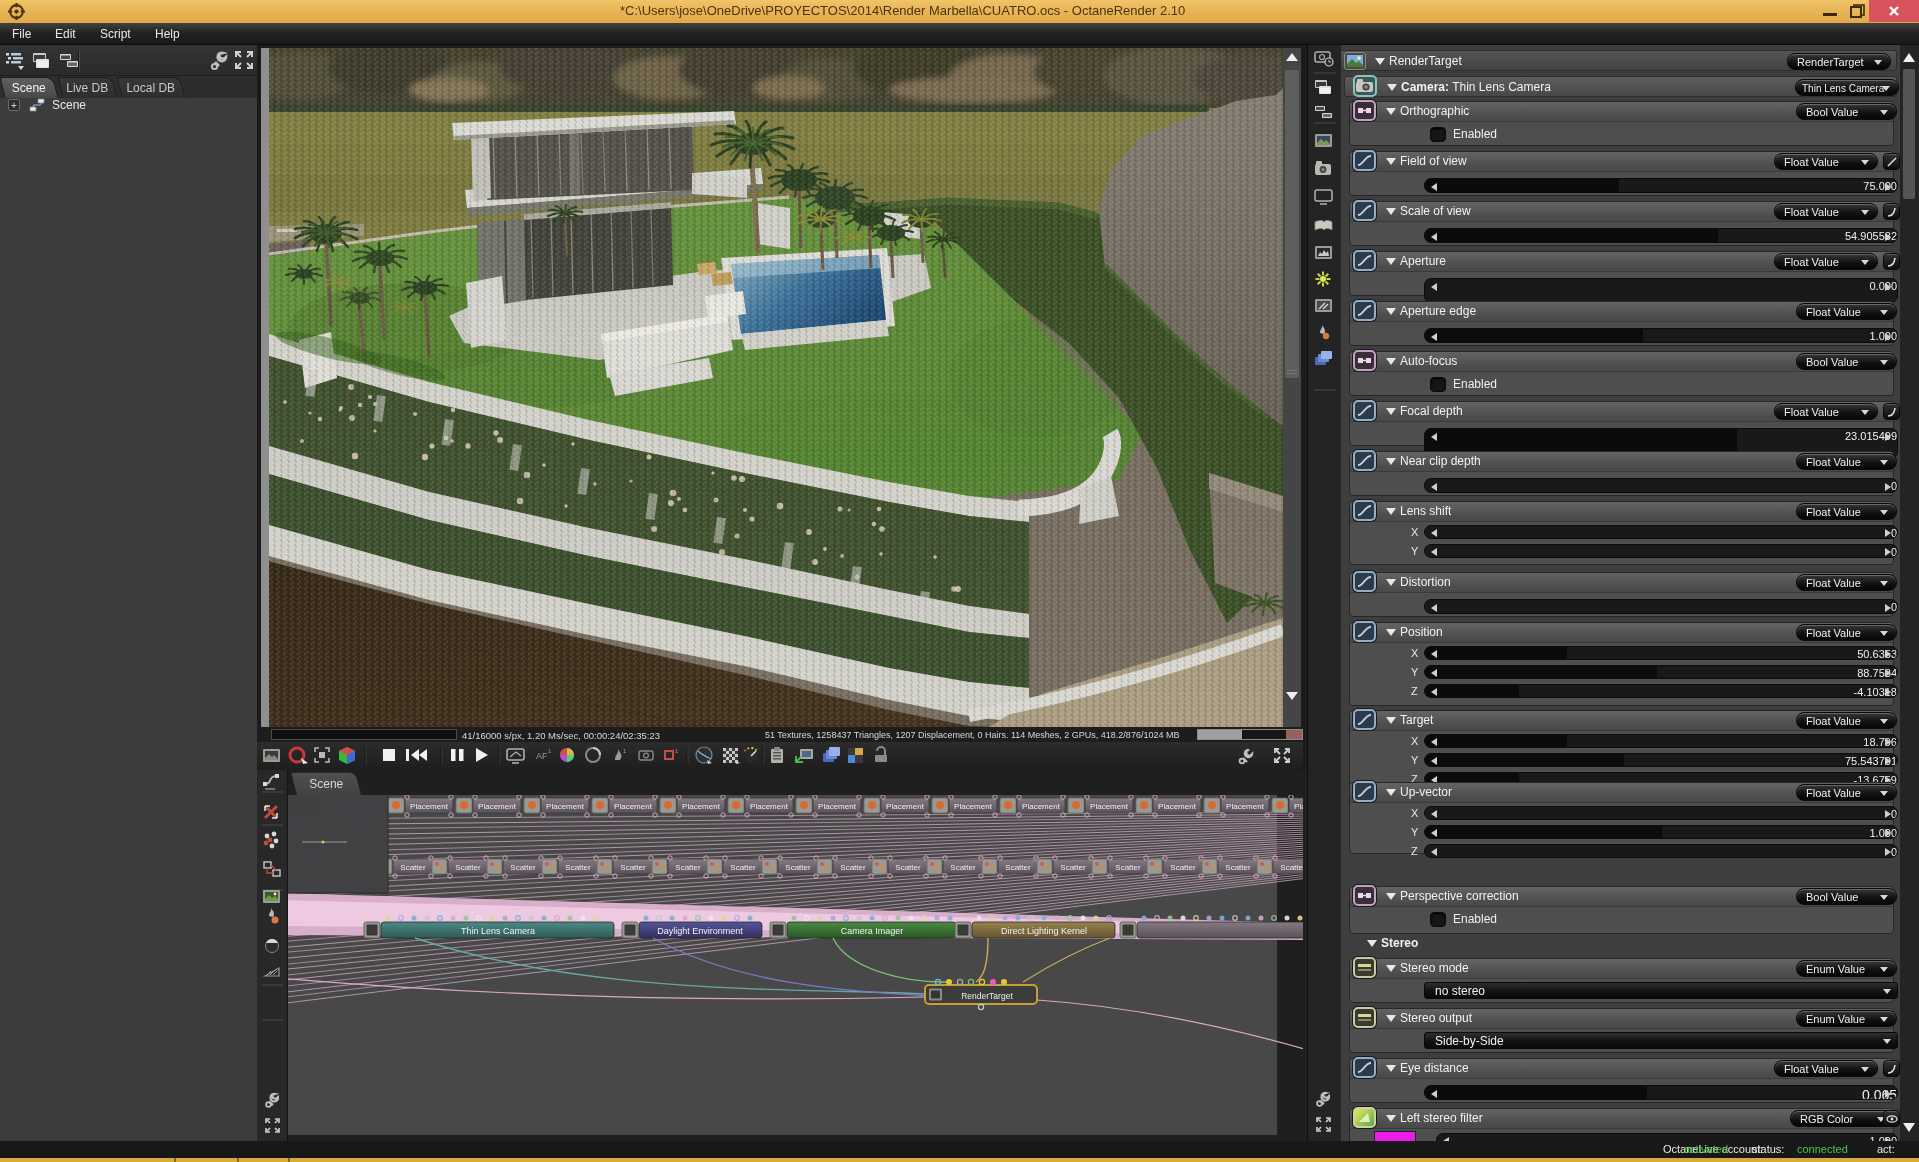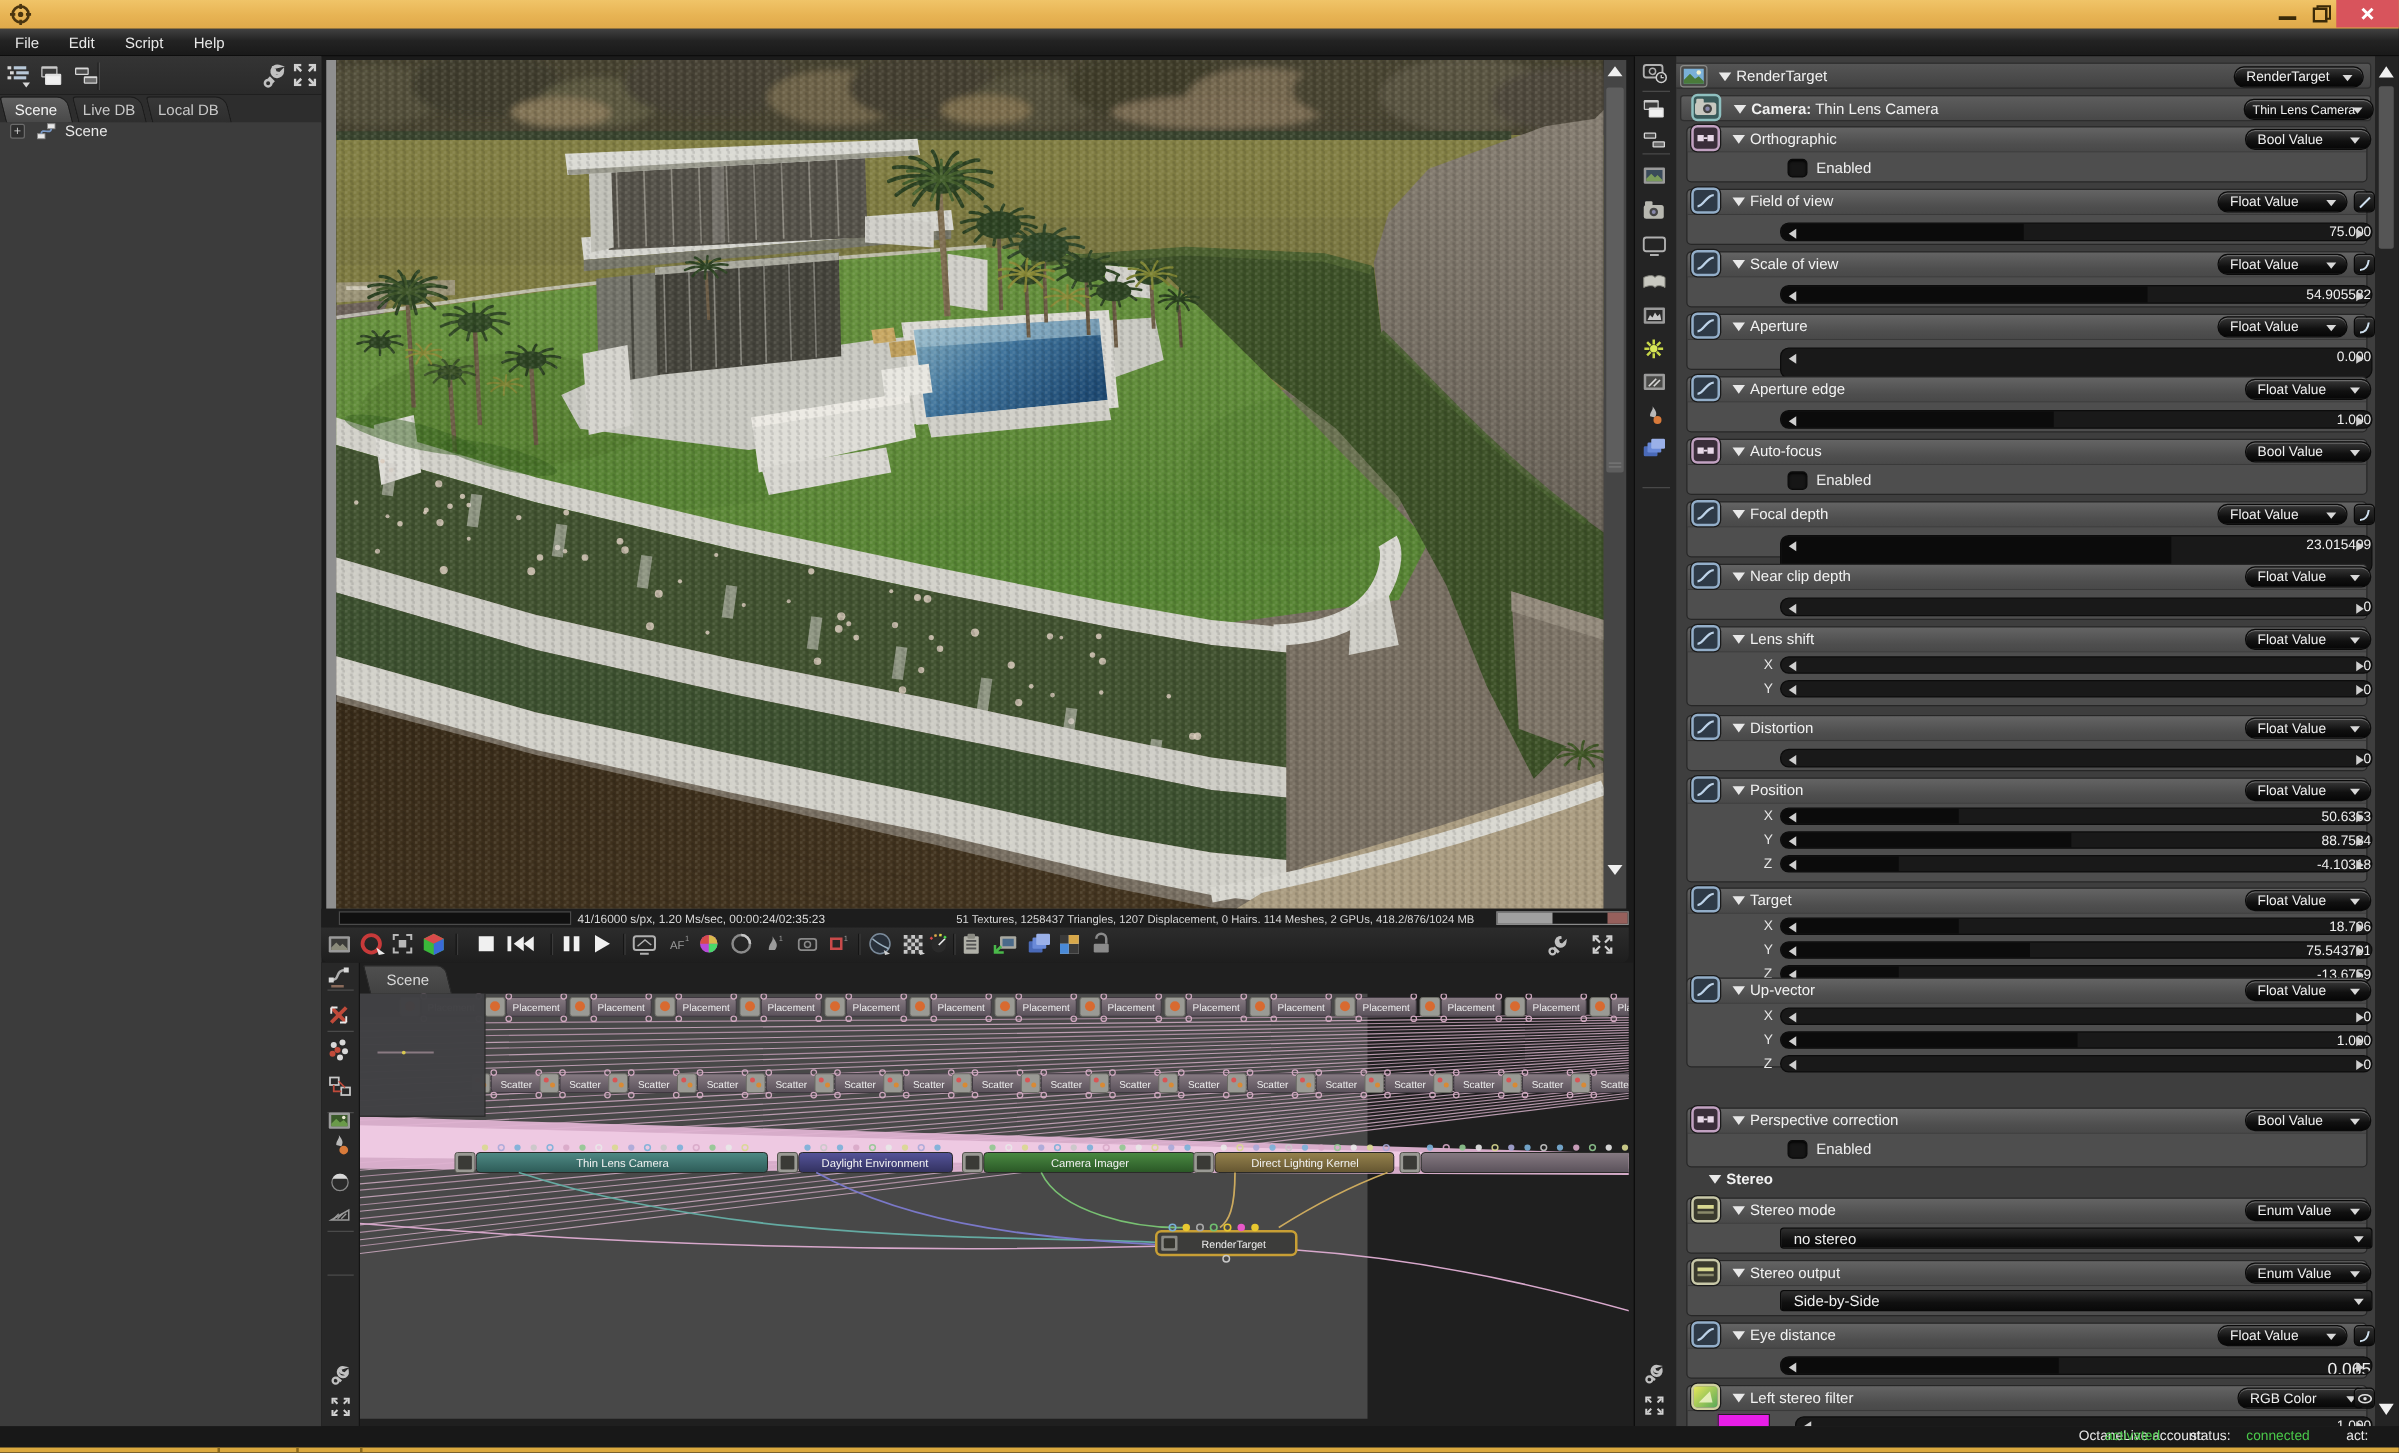--- a/index.html
+++ b/index.html
@@ -21,21 +21,21 @@
 .tab.act{background:linear-gradient(#606060,#484848);color:#f2f2f2;z-index:3;}
 
 .sb{background:#242424;}
 .sbtri{width:0;height:0;position:absolute;}
 
 #vstat{left:257px;top:727px;width:1046px;height:15px;background:#1d1d1d;color:#d8d8d8;font-size:10px;}
 
 #vtool{left:257px;top:742px;width:1046px;height:28px;background:linear-gradient(#2c2c2c,#1e1e1e);border-radius:0 0 6px 6px;}
 
 #nodeed{left:257px;top:770px;width:1050px;height:371px;background:#1f1f1f;}
-#negraph{left:31px;top:25px;width:806px;height:340px;background:#484848;}
+#negraph{left:31px;top:25px;width:989px;height:340px;background:#484848;}
 #netab{left:36px;top:2px;width:66px;height:23px;background:linear-gradient(#4f4f4f,#424242);color:#d8d8d8;font-size:12px;text-align:center;line-height:23px;border:1px solid #2a2a2a;border-bottom:none;border-radius:2px 7px 0 0;transform:skewX(14deg);}
 #netab i{display:block;transform:skewX(-14deg);font-style:normal;}
 
 #rstrip{left:1307px;top:45px;width:34px;height:1096px;background:#232323;border-left:1px solid #0c0c0c;}
 
 #rpanel{left:1341px;top:45px;width:559px;height:1096px;background:#3e3e3e;overflow:hidden;}
 .grp{position:absolute;left:8px;width:545px;background:#4e4e4e;border:1px solid #272727;border-radius:4px;box-shadow:inset 0 1px 0 #5a5a5a;}
 .ghdr{position:absolute;left:0;top:0;right:0;height:20px;background:linear-gradient(#646464,#4e4e4e 70%,#494949);border-bottom:1px solid #3a3a3a;border-radius:4px 4px 0 0;}
 .glabel{position:absolute;left:53px;top:3px;color:#f2f2f2;font-size:12px;white-space:nowrap;}
 .gtri{position:absolute;left:40px;top:7px;width:0;height:0;border-left:5px solid transparent;border-right:5px solid transparent;border-top:7px solid #e8e8e8;}
@@ -61,20 +61,21 @@
 #goldstrip{left:0;top:1158px;width:1919px;height:4px;background:#daa93f;}
 .gseg{position:absolute;top:0;height:4px;border-left:2px solid #8a6a1f;}
 .ic{position:absolute;}
 </style></head><body>
 <div id="title" class="abs">
     <svg class="ic" style="left:8px;top:3px" width="17" height="17" viewBox="0 0 16 16">
       <circle cx="8" cy="8" r="6" fill="none" stroke="#4a3510" stroke-width="2"></circle>
       <circle cx="8" cy="8" r="2" fill="#4a3510"></circle>
       <path d="M 8,0 L 8,4 M 8,12 L 8,16 M 0,8 L 4,8 M 12,8 L 16,8" stroke="#4a3510" stroke-width="2"></path>
     </svg>
+    <div class="txt abs">*C:\Users\jose\OneDrive\PROYECTOS\2014\Render Marbella\CUATRO.ocs - OctaneRender 2.10</div>
     <div id="btn-min" class="abs">
       <div style="position:absolute;left:8px;top:13px;width:14px;height:3px;background:#3a2a08"></div>
     </div>
     <div id="btn-max" class="abs">
       <svg style="position:absolute;left:7px;top:4px" width="16" height="15" viewBox="0 0 16 15">
         <rect x="1" y="3" width="10" height="10" fill="none" stroke="#3a2a08" stroke-width="2"></rect>
         <path d="M 4,3 L 4,1 L 14,1 L 14,11 L 11,11" fill="none" stroke="#3a2a08" stroke-width="1.6"></path>
       </svg>
     </div>
     <div id="btn-close" class="abs">

